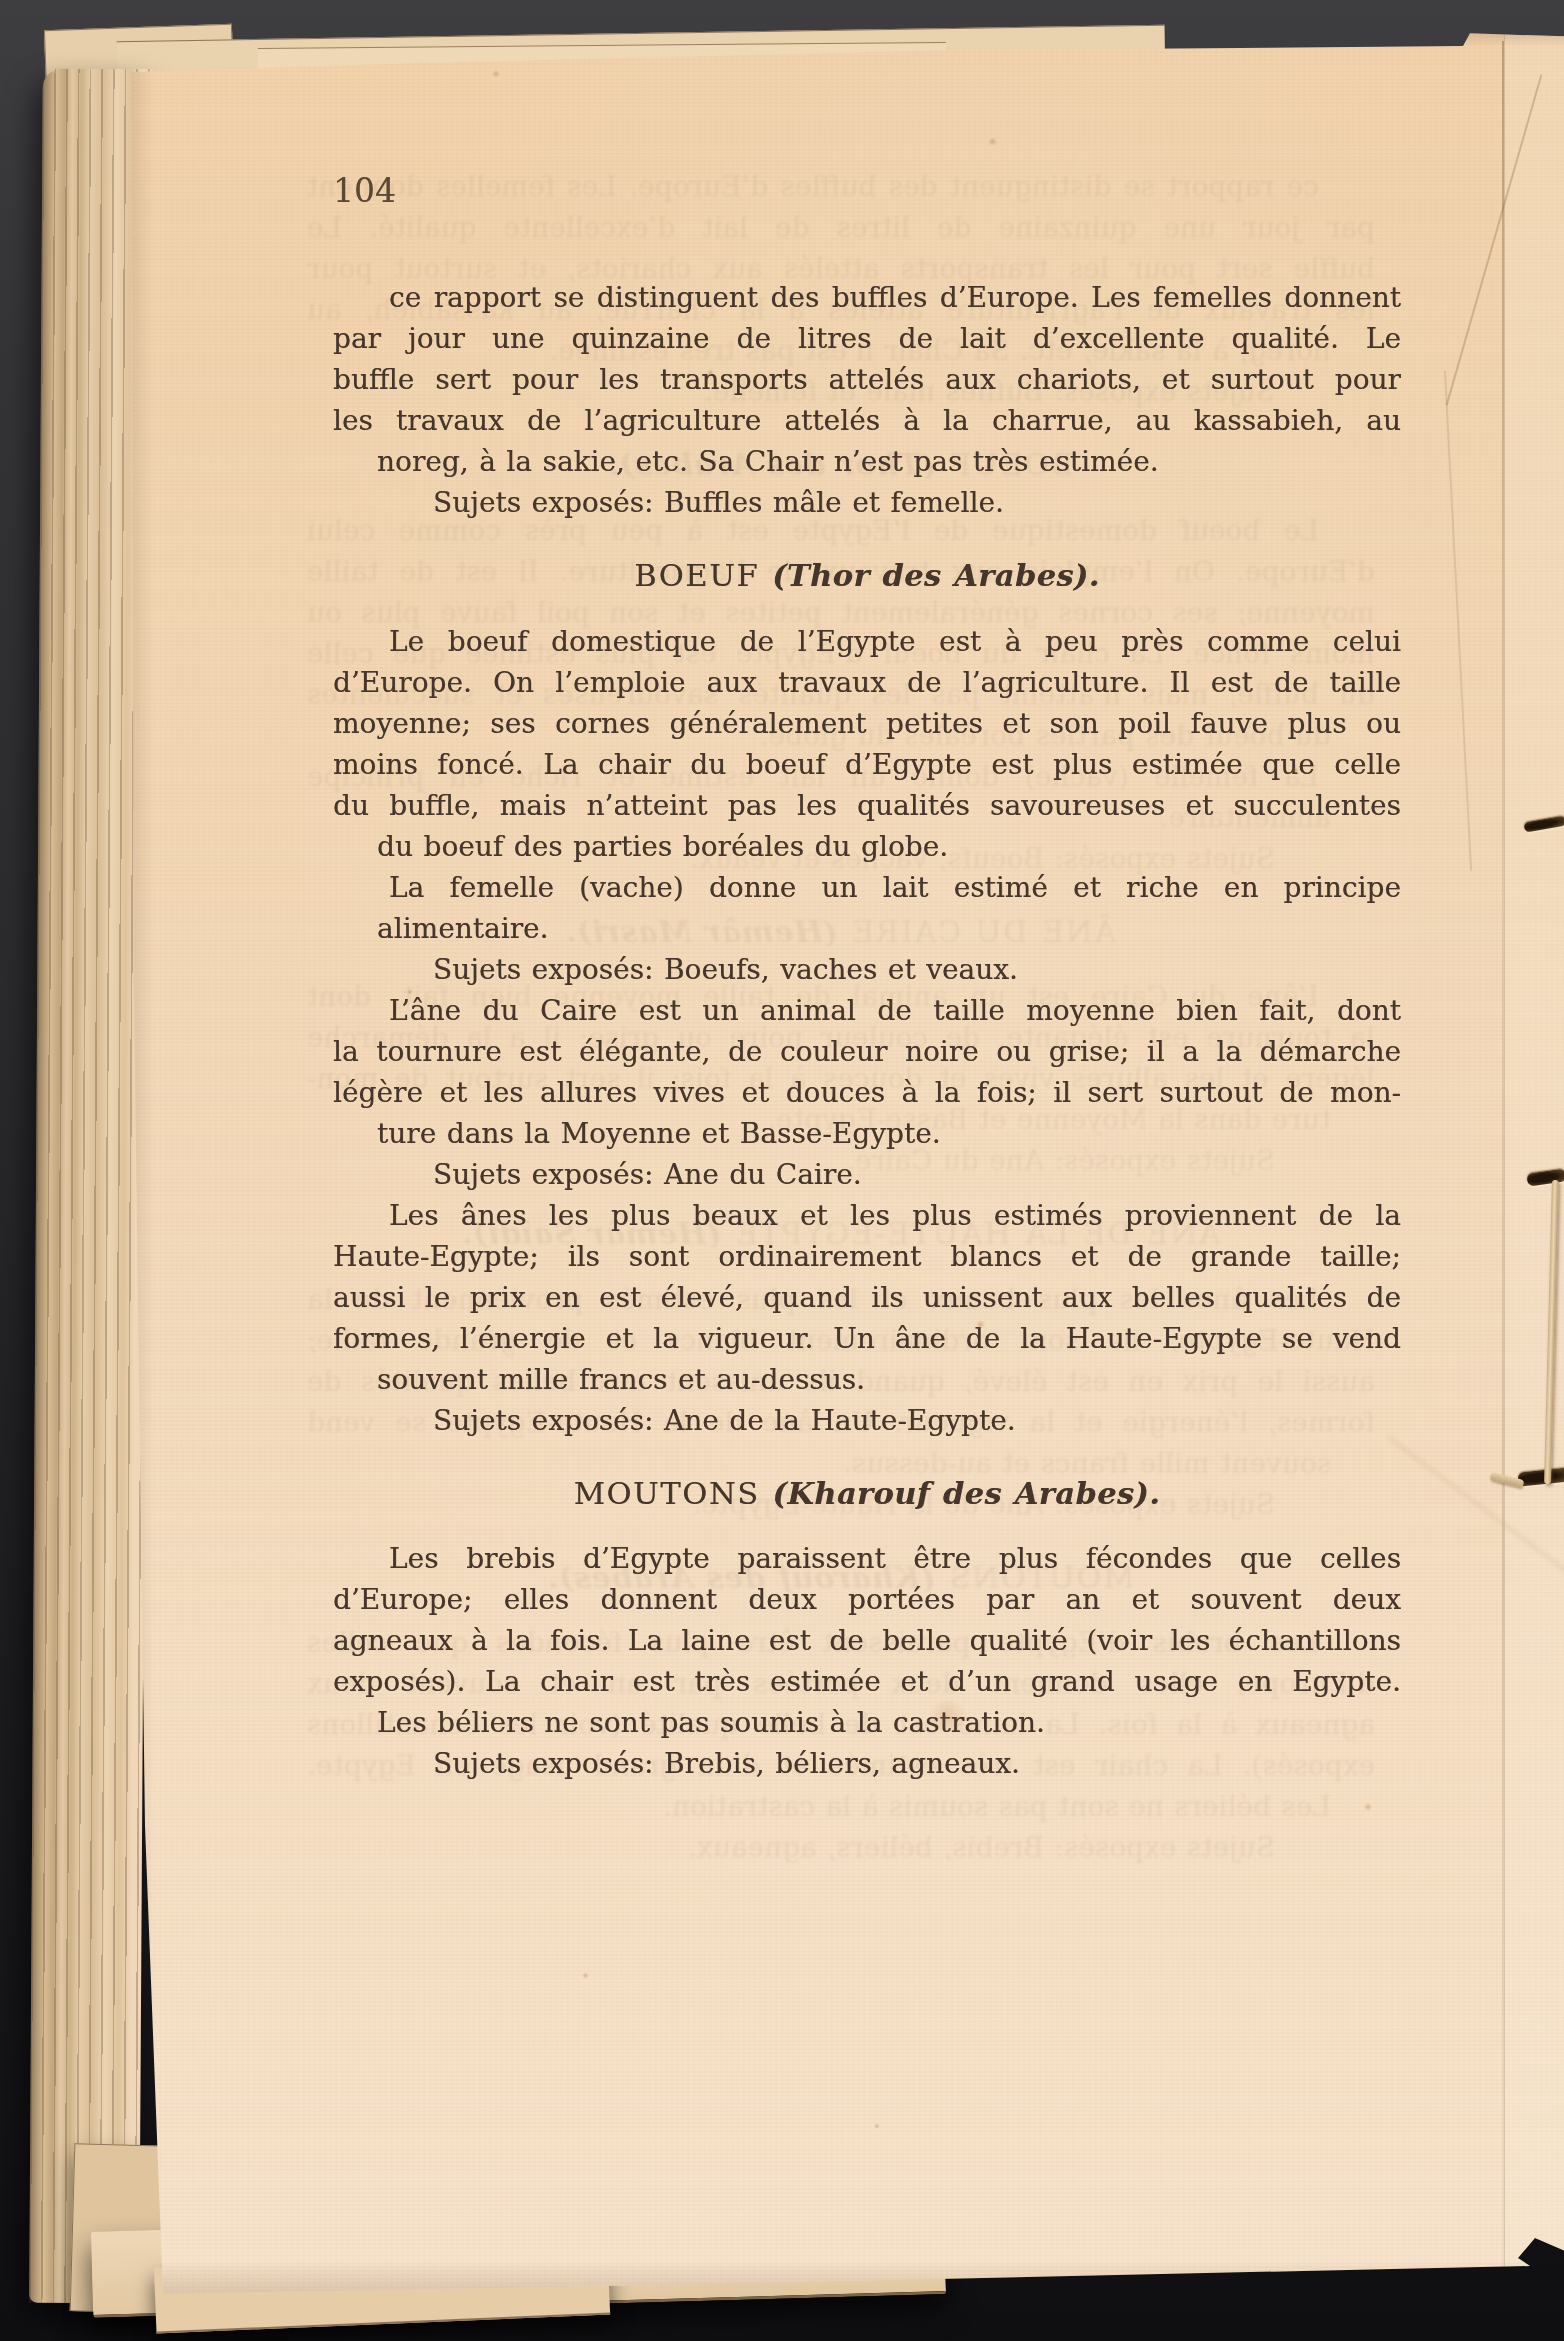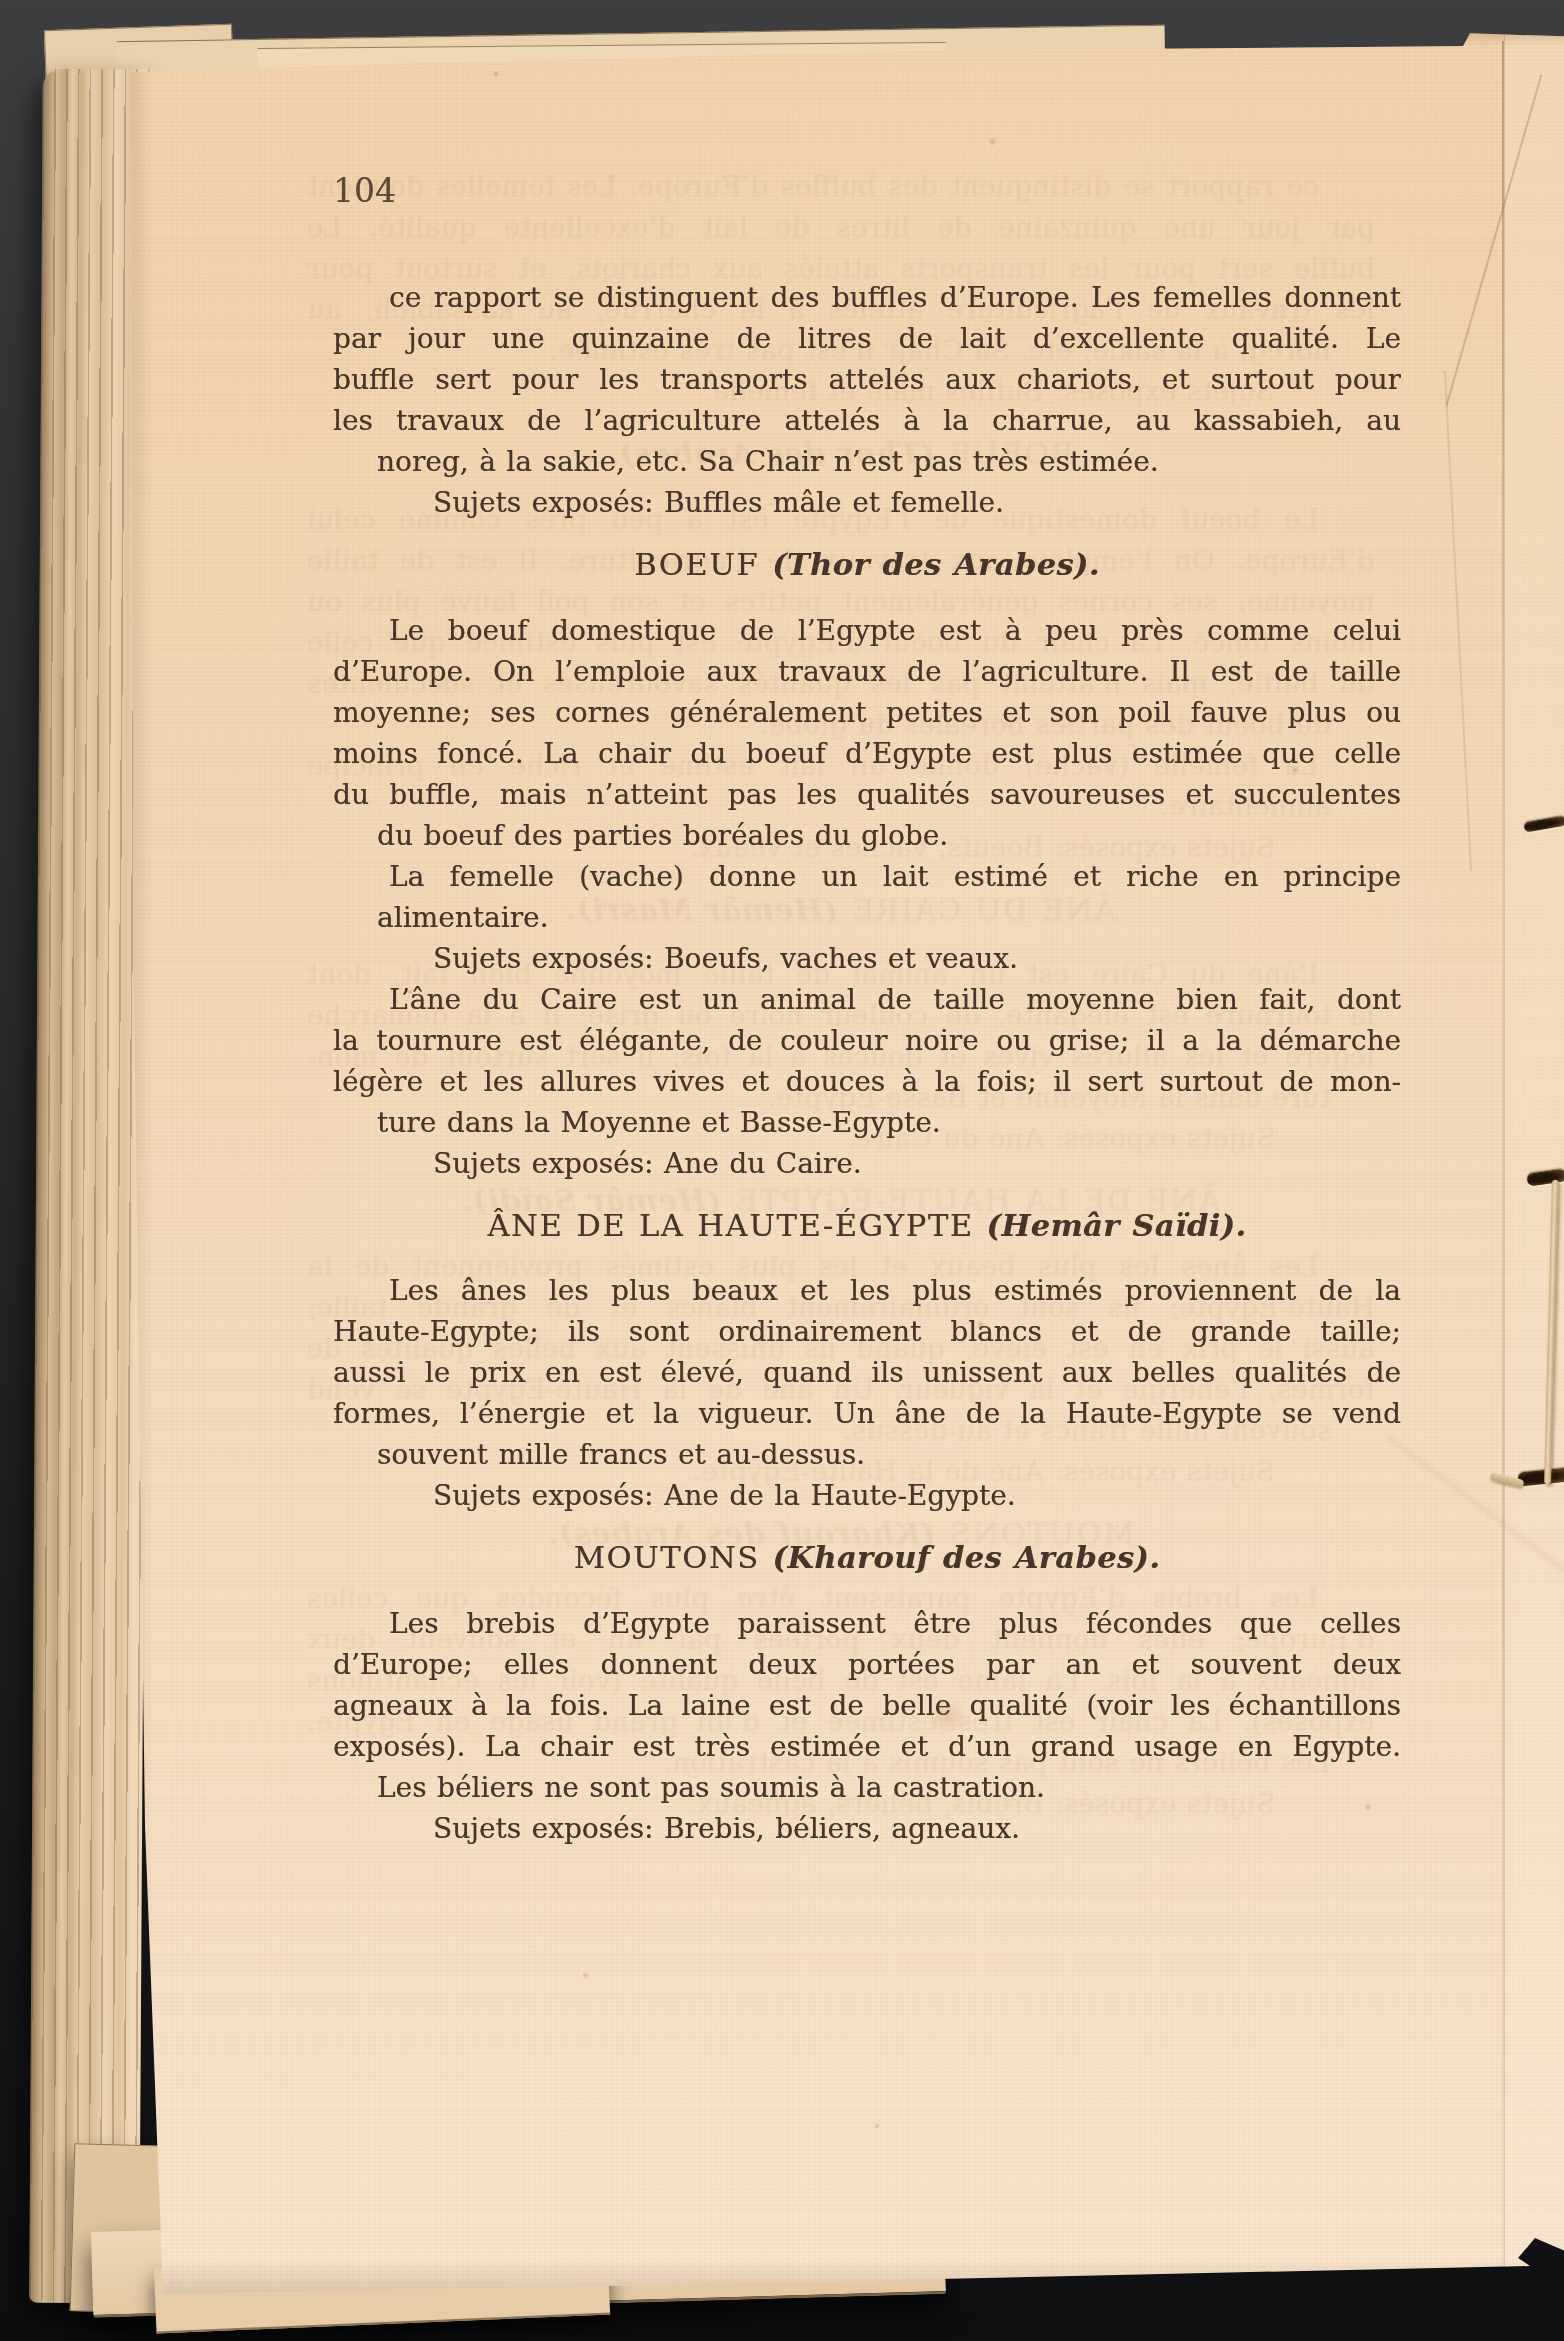--- a/index.html
+++ b/index.html
@@ -83,21 +83,21 @@
   
   .page-number{position:absolute;left:223px;top:144px;font-size:33px;color:#4b3a2b;
     text-shadow:0.3px 0.2px 0 rgba(62,46,32,0.5);opacity:0.9;}
   .text-column{position:absolute;left:223px;top:250px;width:1068px;color:#45352a;
     font-size:28px;line-height:41px;word-spacing:1.6px;
     text-shadow:0.3px 0.2px 0 rgba(62,46,32,0.55);}
   .line{height:41px;overflow:hidden;text-align:justify;text-align-last:justify;}
   .line.last{text-align-last:left;margin-left:44px;}
   .para .line.first{padding-left:56px;}
   .subjects .line{padding-left:56px;text-align-last:left;}
-  .heading{height:44px;line-height:44px;margin-top:19px;margin-bottom:23.5px;
+  .heading{height:44px;line-height:44px;margin-top:30px;margin-bottom:23.5px;
     text-align:center;font-size:30.5px;overflow:visible;}
   .h-name{letter-spacing:1.6px;}
   .h-paren{font-style:italic;font-weight:bold;letter-spacing:0.4px;}
 
   
   .ghost{position:absolute;left:197px;top:139px;width:1068px;color:#6a4f34;
     font-size:28px;line-height:41px;word-spacing:1.6px;opacity:0.075;
     transform:scaleX(-1);filter:blur(0.9px);pointer-events:none;}
 </style>
 </head>
@@ -212,21 +212,20 @@
         </div>
         <div class="para">
           <div class="line first">L’âne du Caire est un animal de taille moyenne bien fait, dont</div>
           <div class="line">la tournure est élégante, de couleur noire ou grise; il a la démarche</div>
           <div class="line">légère et les allures vives et douces à la fois; il sert surtout de mon-</div>
           <div class="line last">ture dans la Moyenne et Basse-Egypte.</div>
         </div>
         <div class="subjects">
           <div class="line first last">Sujets exposés: Ane du Caire.</div>
         </div>
-        <div class="heading"><span class="h-name">ÂNE DE LA HAUTE-ÉGYPTE </span><span class="h-paren">(Hemâr Saïdi).</span></div>
         <div class="para">
           <div class="line first">Les ânes les plus beaux et les plus estimés proviennent de la</div>
           <div class="line">Haute-Egypte; ils sont ordinairement blancs et de grande taille;</div>
           <div class="line">aussi le prix en est élevé, quand ils unissent aux belles qualités de</div>
           <div class="line">formes, l’énergie et la vigueur. Un âne de la Haute-Egypte se vend</div>
           <div class="line last">souvent mille francs et au-dessus.</div>
         </div>
         <div class="subjects">
           <div class="line first last">Sujets exposés: Ane de la Haute-Egypte.</div>
         </div>

